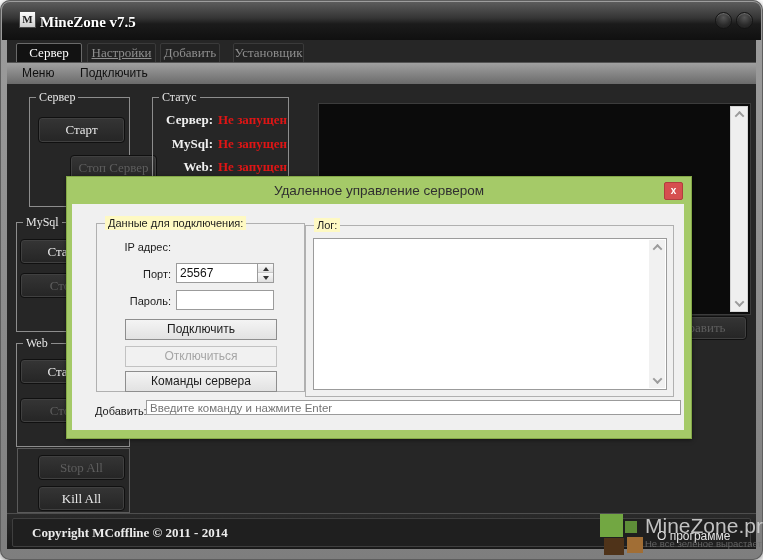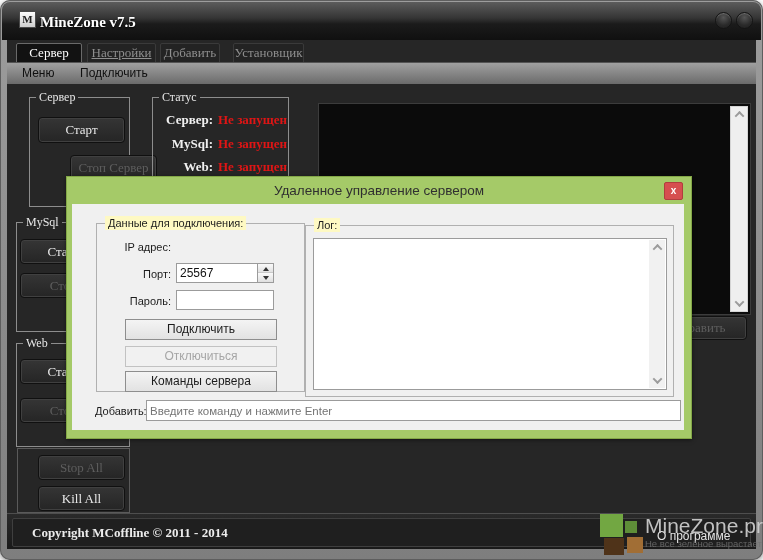--- a/index.html
+++ b/index.html
@@ -205,21 +205,21 @@
                   <span class="chev up"></span>
                 </div>
               <div class="sb-btn" style="bottom:0;">
                   <span class="chev down"></span>
                 </div>
             </div>
           </div>
         </div>
 
         <div class="flabel" style="left:23px;top:200px;width:48px;text-align:left;">Добавить:</div>
-        <input class="tinput" style="left: 74px; top: 196px; width: 535px; height: 21px; font-size: 11.5px;" placeholder="Введите команду и нажмите Enter">
+        <input class="tinput" style="left: 74px; top: 196px; width: 535px; height: 15px; font-size: 11.5px;" placeholder="Введите команду и нажмите Enter">
       </div>
     </div>
 
     <div class="about">О программе</div>
 
     <div class="watermark">
       <div class="wm-sq" style="left:4px;top:6px;width:23px;height:23px;background:#72a742;"></div>
       <div class="wm-sq" style="left:29px;top:13px;width:12px;height:12px;background:#5e8e38;"></div>
       <div class="wm-sq" style="left:8px;top:30px;width:20px;height:17px;background:#4f3319;"></div>
       <div class="wm-sq" style="left:31px;top:29px;width:16px;height:16px;background:#a16e35;"></div>

